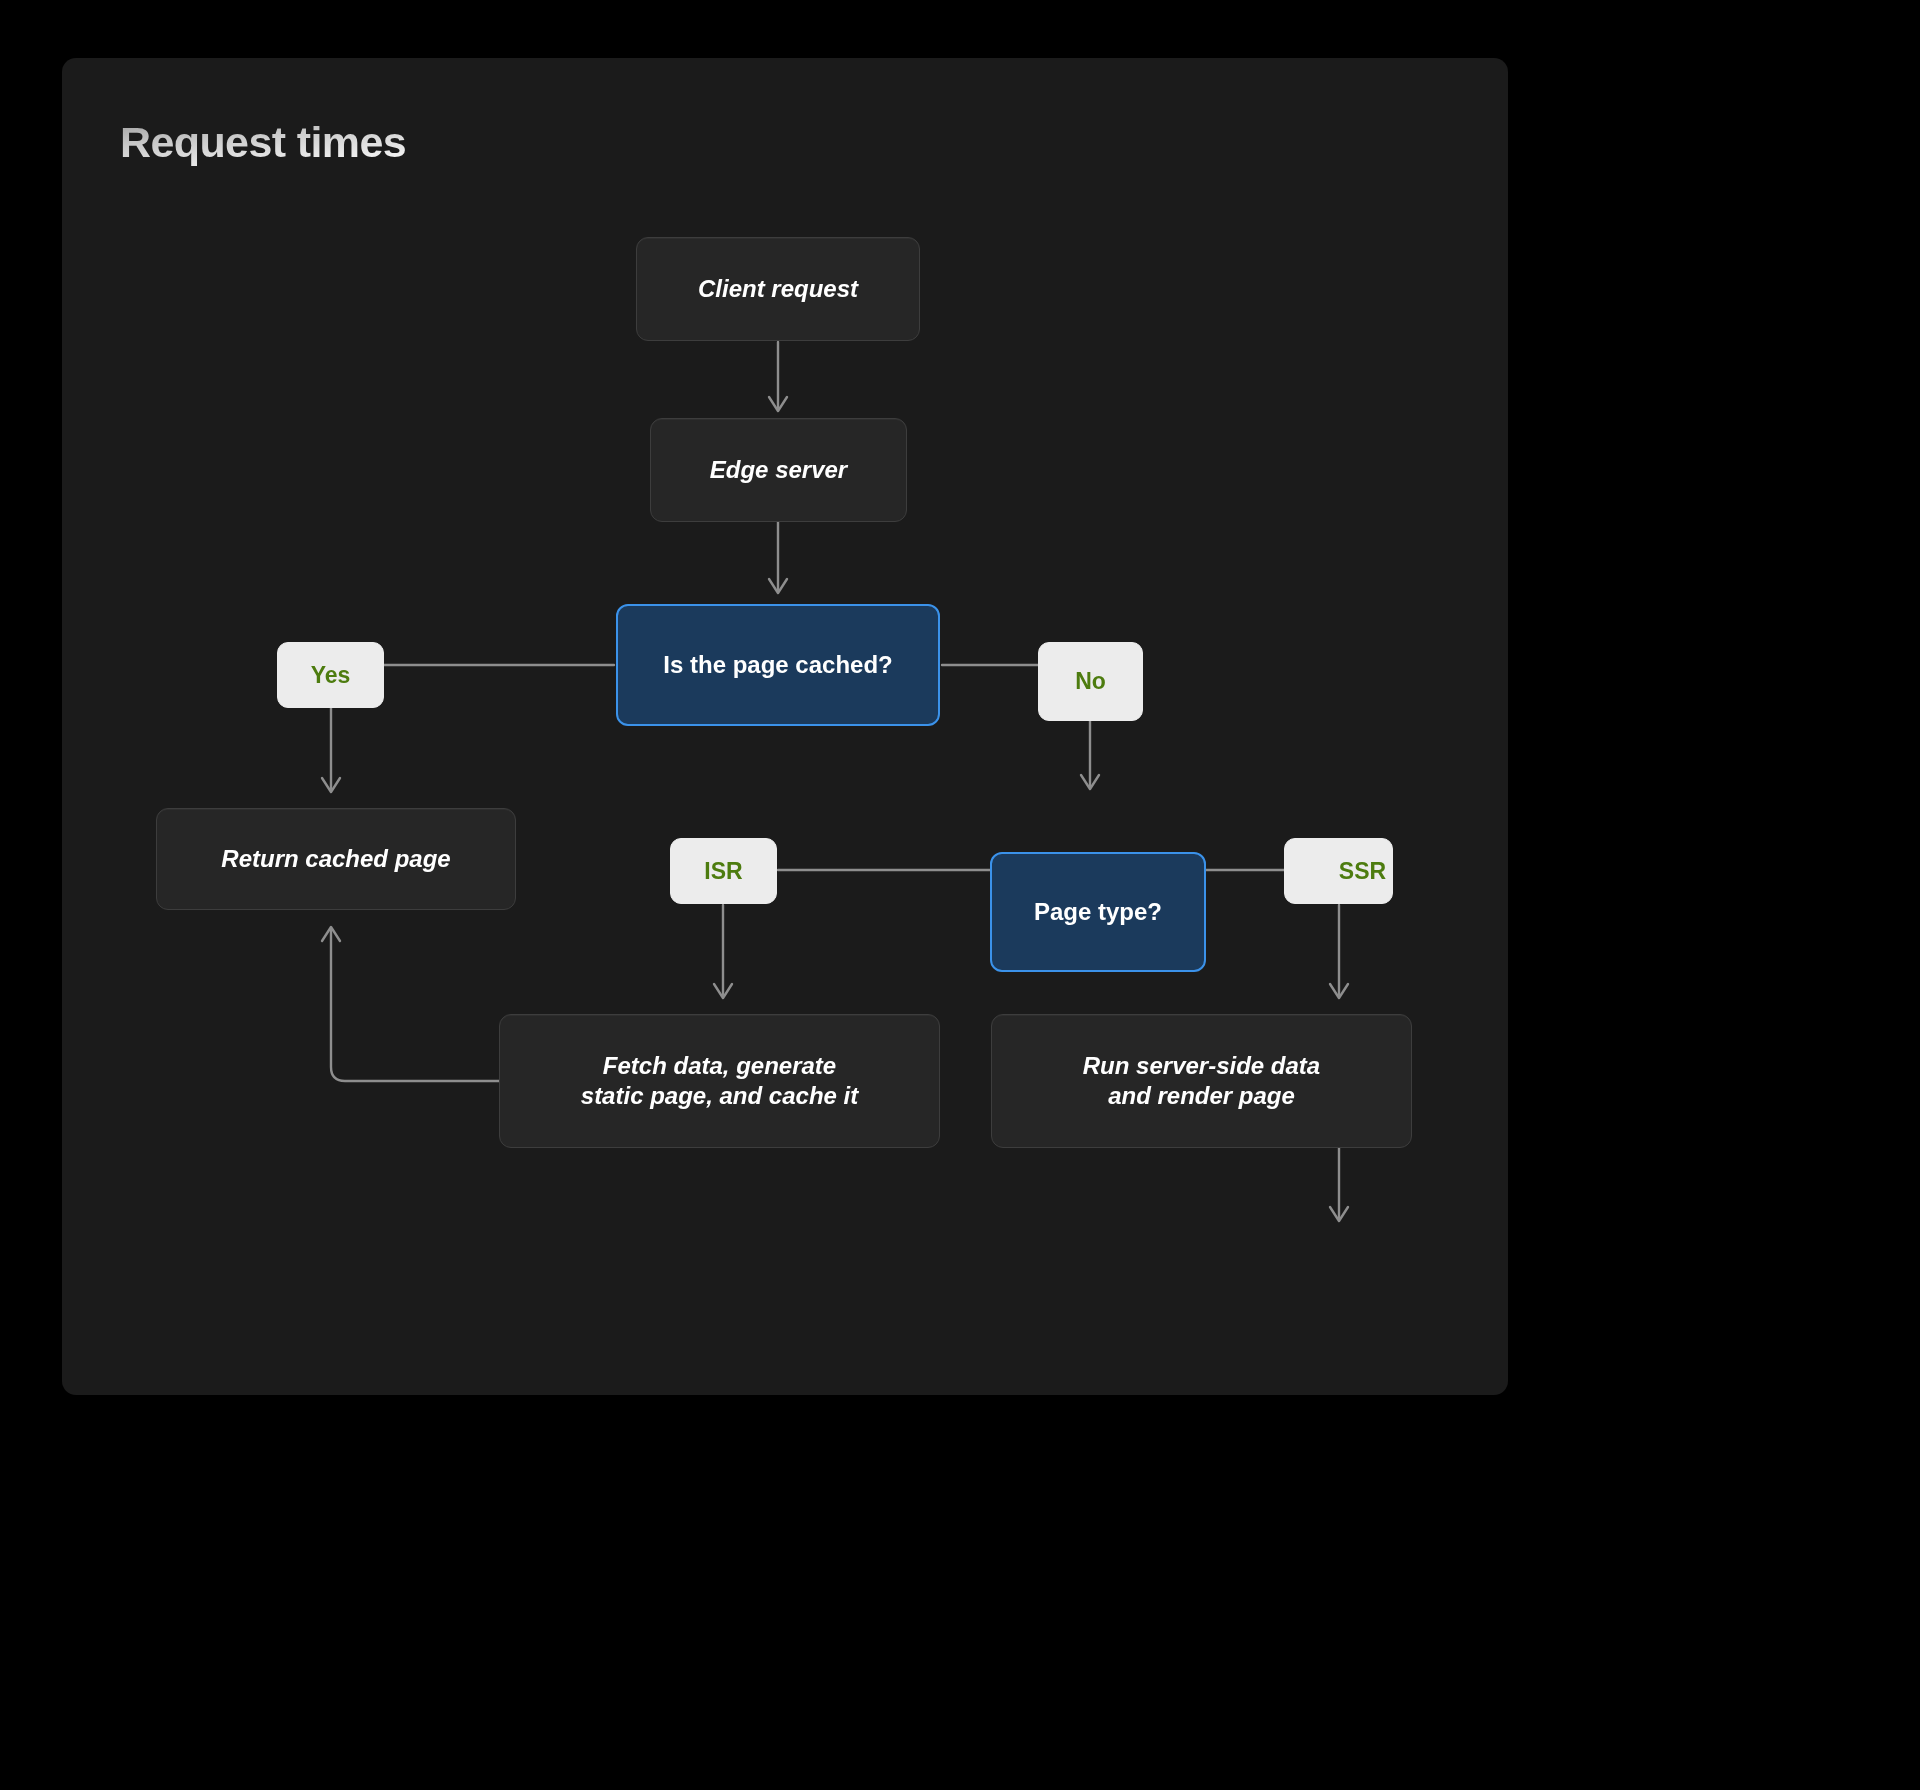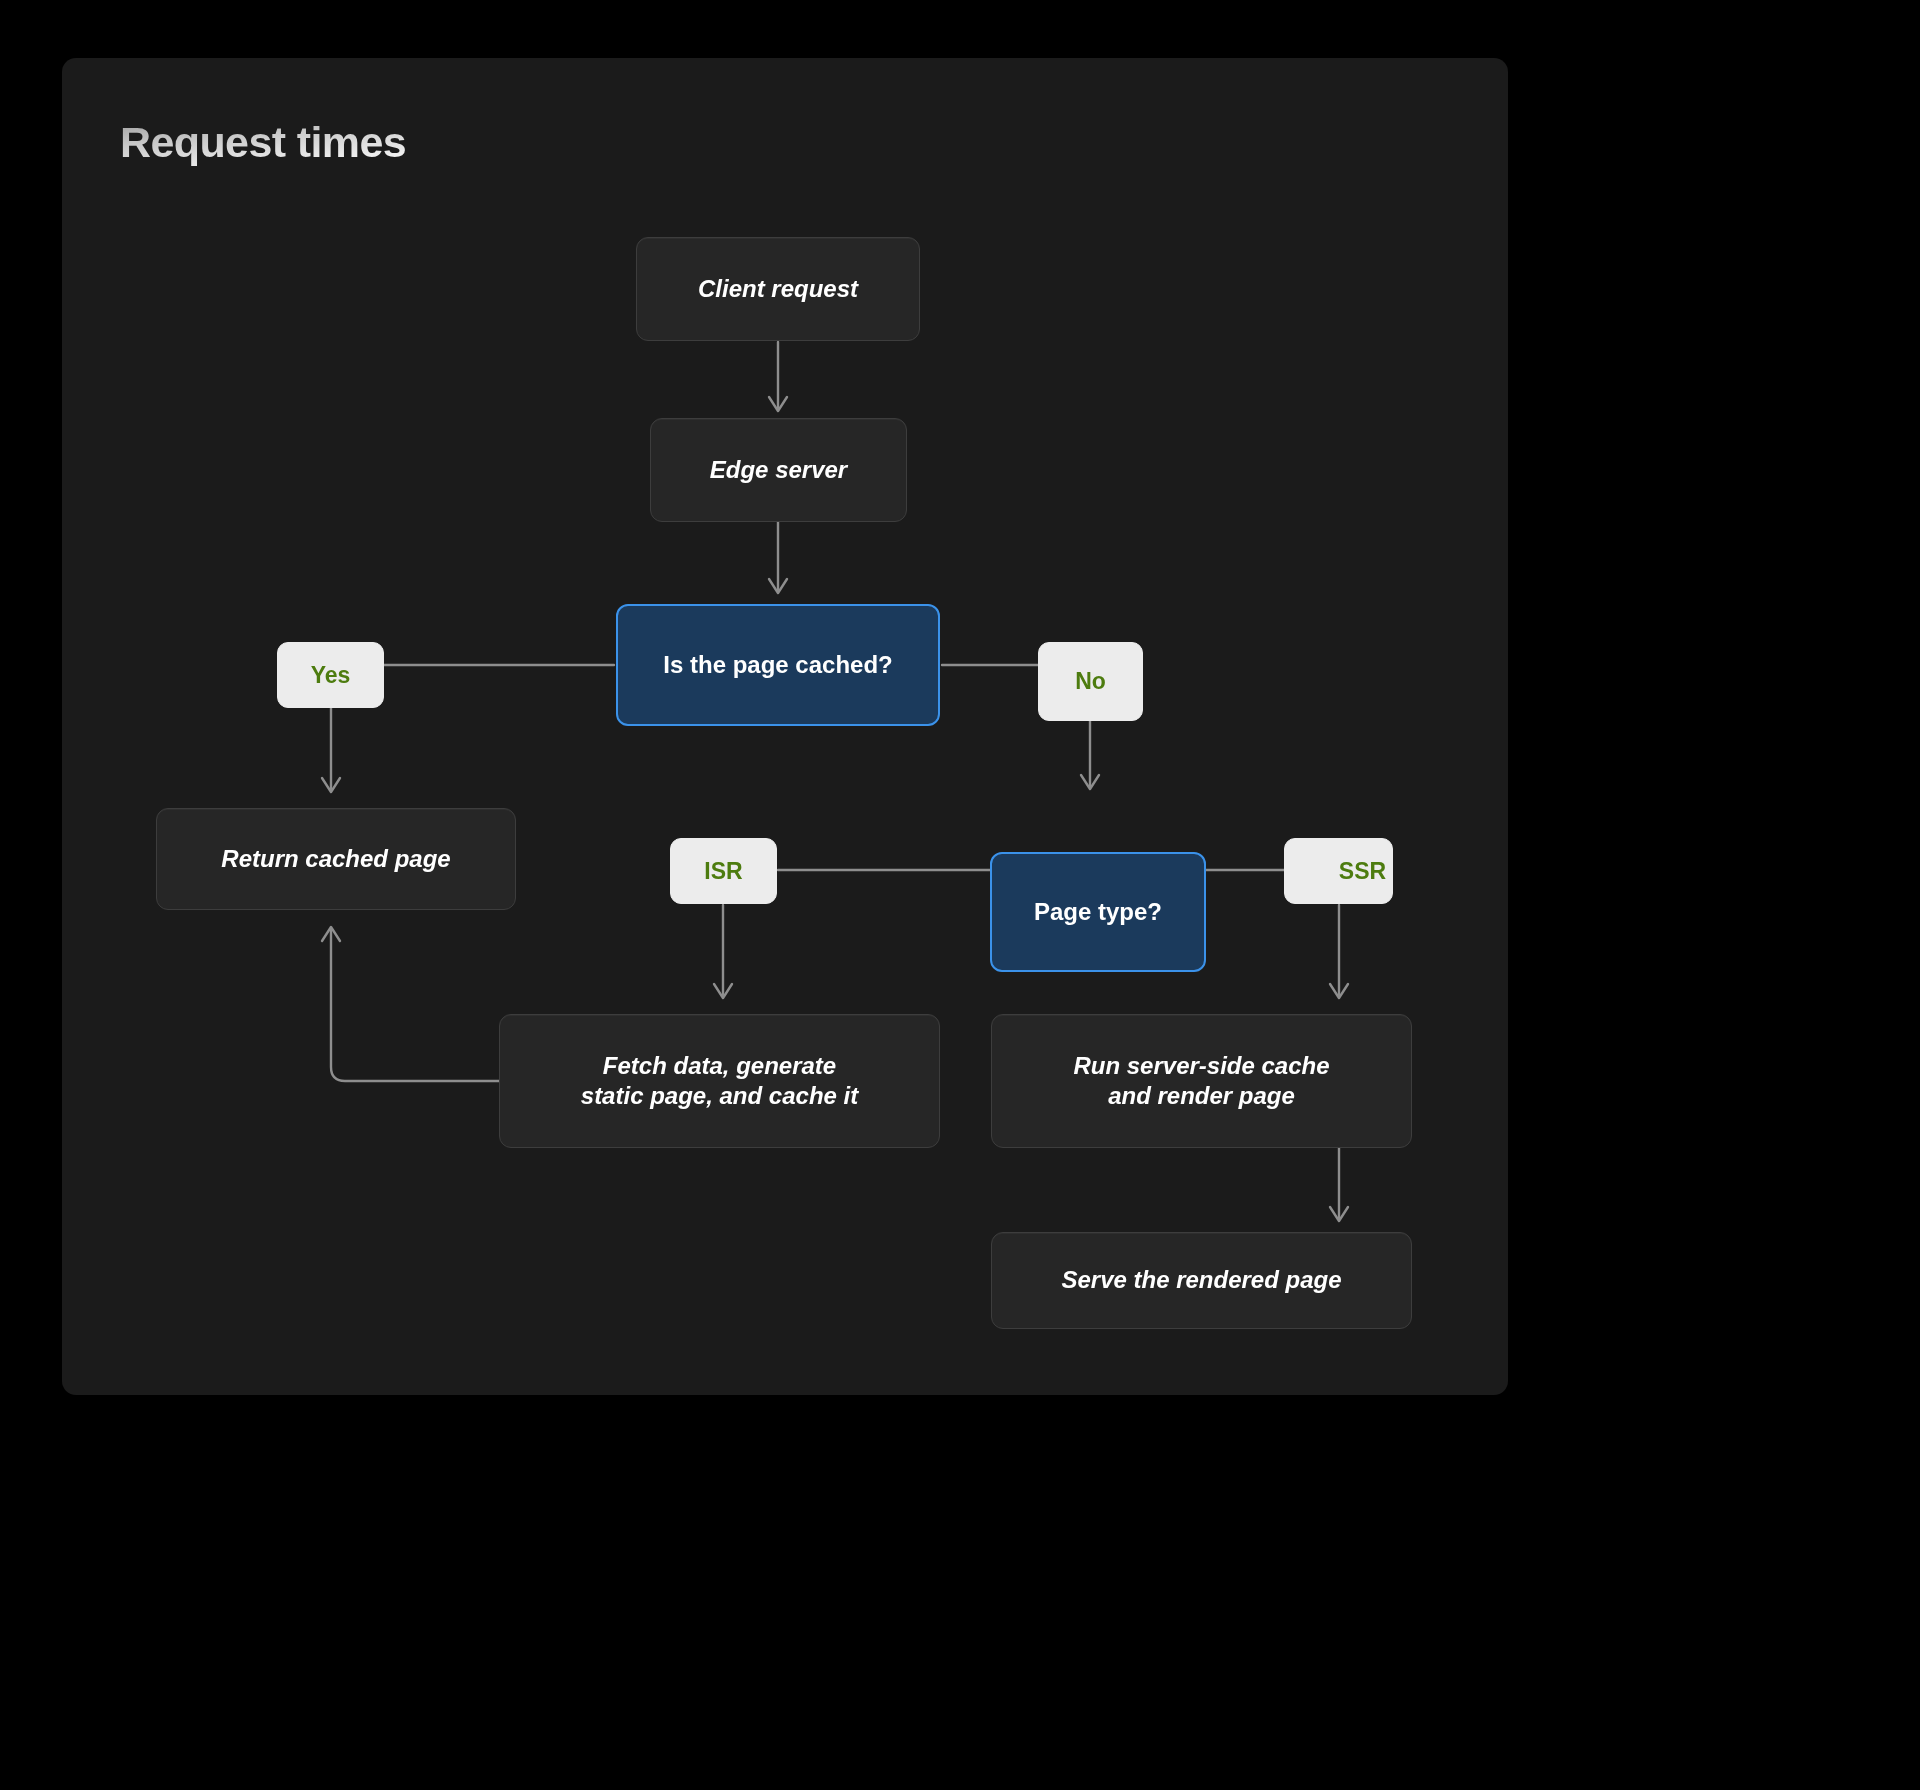--- a/index.html
+++ b/index.html
@@ -158,18 +158,17 @@
 
   <div class="node blue" style="left:990px; top:852px; width:216px; height:120px;">Page type?</div>
 
   <div class="node pill" style="left:670px; top:838px; width:107px; height:66px;">ISR</div>
 
   <div class="node pill" style="left:1284px; top:838px; width:109px; height:66px;padding-left:48px;">SSR</div>
 
   <div class="node dark" style="left:499px; top:1014px; width:441px; height:134px;">Fetch data, generate
 static page, and cache it</div>
 
-  <div class="node dark" style="left:991px; top:1014px; width:421px; height:134px;">Run server-side cache
+  <div class="node dark" style="left:991px; top:1014px; width:421px; height:134px;">Run server-side data
 and render page</div>
 
-  <div class="node dark" style="left:991px; top:1232px; width:421px; height:97px;">Serve the rendered page</div>
 
 </div>
 
 </body></html>

